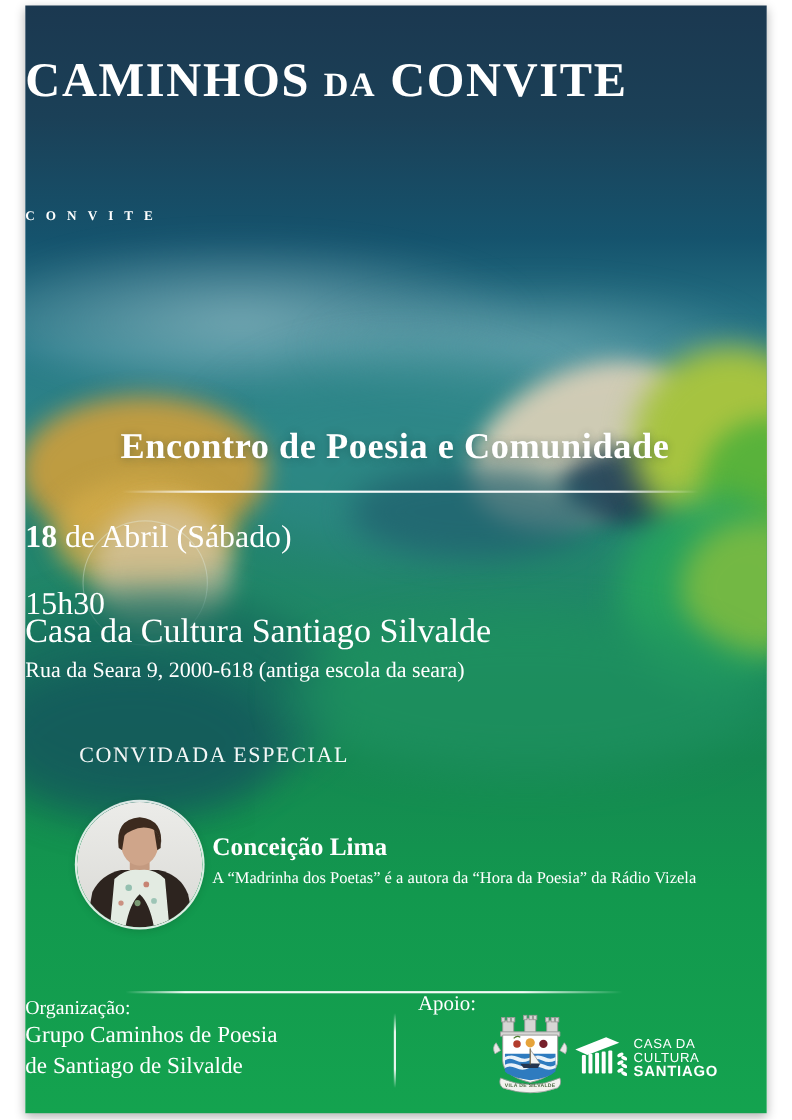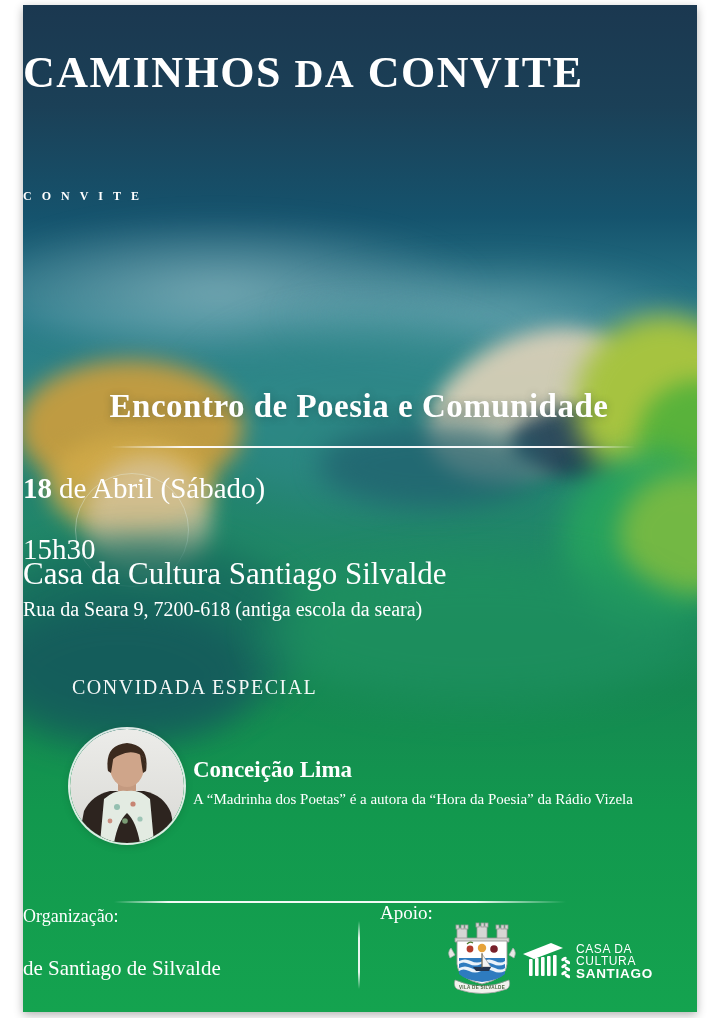--- a/index.html
+++ b/index.html
@@ -37,21 +37,21 @@
   .navyblob{left:486px;top:402px;width:155px;height:72px;background:#1d3e54;filter:blur(9px);opacity:.9;}
   .tealdark{left:295px;top:418px;width:225px;height:85px;background:#20606e;filter:blur(14px);opacity:.75;}
   .lime1{left:552px;top:310px;width:180px;height:175px;background:var(--c-accent-lime,#a6c340);filter:blur(13px);}
   .green1{left:615px;top:375px;width:125px;height:115px;background:#55b23b;filter:blur(11px);opacity:.95;}
   .emerald1{left:540px;top:445px;width:165px;height:175px;background:var(--c-accent-emerald,#26a35e);filter:blur(15px);transform:rotate(18deg);opacity:.95;}
   .lime2{left:596px;top:468px;width:135px;height:122px;background:#8abf3d;filter:blur(13px);opacity:.78;}
   .tealwave1{left:-45px;top:535px;width:330px;height:185px;background:#176a5e;filter:blur(17px);opacity:.85;}
   .tealwave2{left:-35px;top:598px;width:265px;height:145px;background:#14565b;filter:blur(17px);opacity:.68;}
   .greenwave{left:240px;top:555px;width:430px;height:145px;background:#1e9160;filter:blur(19px);opacity:.7;}
   .title{position:absolute;left:0;right:0;top:42px;font-size:44px;font-weight:700;letter-spacing:1.5px;white-space:nowrap;}
-  .title .small-caps{font-size:40px;}
+  .title .small-caps{font-size:31px;}
   .subtitle{position:absolute;left:0;right:0;top:129px;font-size:19px;letter-spacing:7px;font-weight:400;}
   .kicker{position:absolute;left:0;right:0;top:184px;font-size:12px;letter-spacing:10px;font-weight:600;}
 
   
   .headline{position:absolute;left:0;right:2px;top:383px;text-align:center;font-size:33px;font-weight:700;letter-spacing:.5px;text-shadow:0 1px 8px rgba(0,45,45,.30);white-space:nowrap;}
   .headline-rule{position:absolute;left:88px;top:441px;width:524px;height:2px;background:linear-gradient(90deg,rgba(255,255,255,0),rgba(255,255,255,.95) 14%,rgba(255,255,255,.95) 86%,rgba(255,255,255,0));}
   .ev-date{position:absolute;left:0;top:467px;font-size:29px;white-space:nowrap;}
   .ev-date b{font-weight:700;margin-right:7px;}
   .ev-time{position:absolute;left:0;top:511px;font-size:29px;margin-top:17px;}
   .ev-venue{position:absolute;left:0;top:551px;font-size:31px;white-space:nowrap;}
@@ -108,21 +108,21 @@
   <div class="kicker">CONVITE</div>
 
   <div class="headline">Encontro de Poesia e Comunidade</div>
   <div class="headline-rule"></div>
 
   <div class="ev-date">
     <b>18</b><span>de Abril (Sábado)</span>
   </div>
   <div class="ev-time">15h30</div>
   <div class="ev-venue">Casa da Cultura Santiago Silvalde</div>
-  <div class="ev-address">Rua da Seara 9, 7200-618 (antiga escola da seara)</div>
+  <div class="ev-address">Rua da Seara 9, 2000-618 (antiga escola da seara)</div>
 
   <div class="guest-label">CONVIDADA ESPECIAL</div>
 
   <div class="guest-photo">
     <svg width="114" height="114" viewBox="0 0 114 114">
       <defs>
         <clipPath id="pc">
             <circle cx="57" cy="57" r="57"></circle>
           </clipPath>
         <linearGradient id="bgg" x1="0" y1="0" x2="0" y2="1">
@@ -153,20 +153,21 @@
     </svg>
   </div>
 
   <div class="guest-name">Conceição Lima</div>
   <div class="guest-desc">A “Madrinha dos Poetas” é a autora da “Hora da Poesia” da Rádio Vizela</div>
 
   <div class="footer-rule"></div>
   <div class="footer-divider"></div>
 
   <div class="org-label">Organização:</div>
+  <div class="org-line1">Grupo Caminhos de Poesia</div>
   <div class="org-line2">de Santiago de Silvalde</div>
 
   <div class="support-label">Apoio:</div>
 
   <svg class="crest" viewBox="0 0 78 74">
 
     <g fill="#d6d6d4" stroke="#9a9a98" stroke-width="0.8">
       <rect x="14" y="6" width="10" height="12" rx="1"></rect>
       <rect x="13" y="3" width="3" height="4"></rect>
         <rect x="18" y="3" width="3" height="4"></rect>

